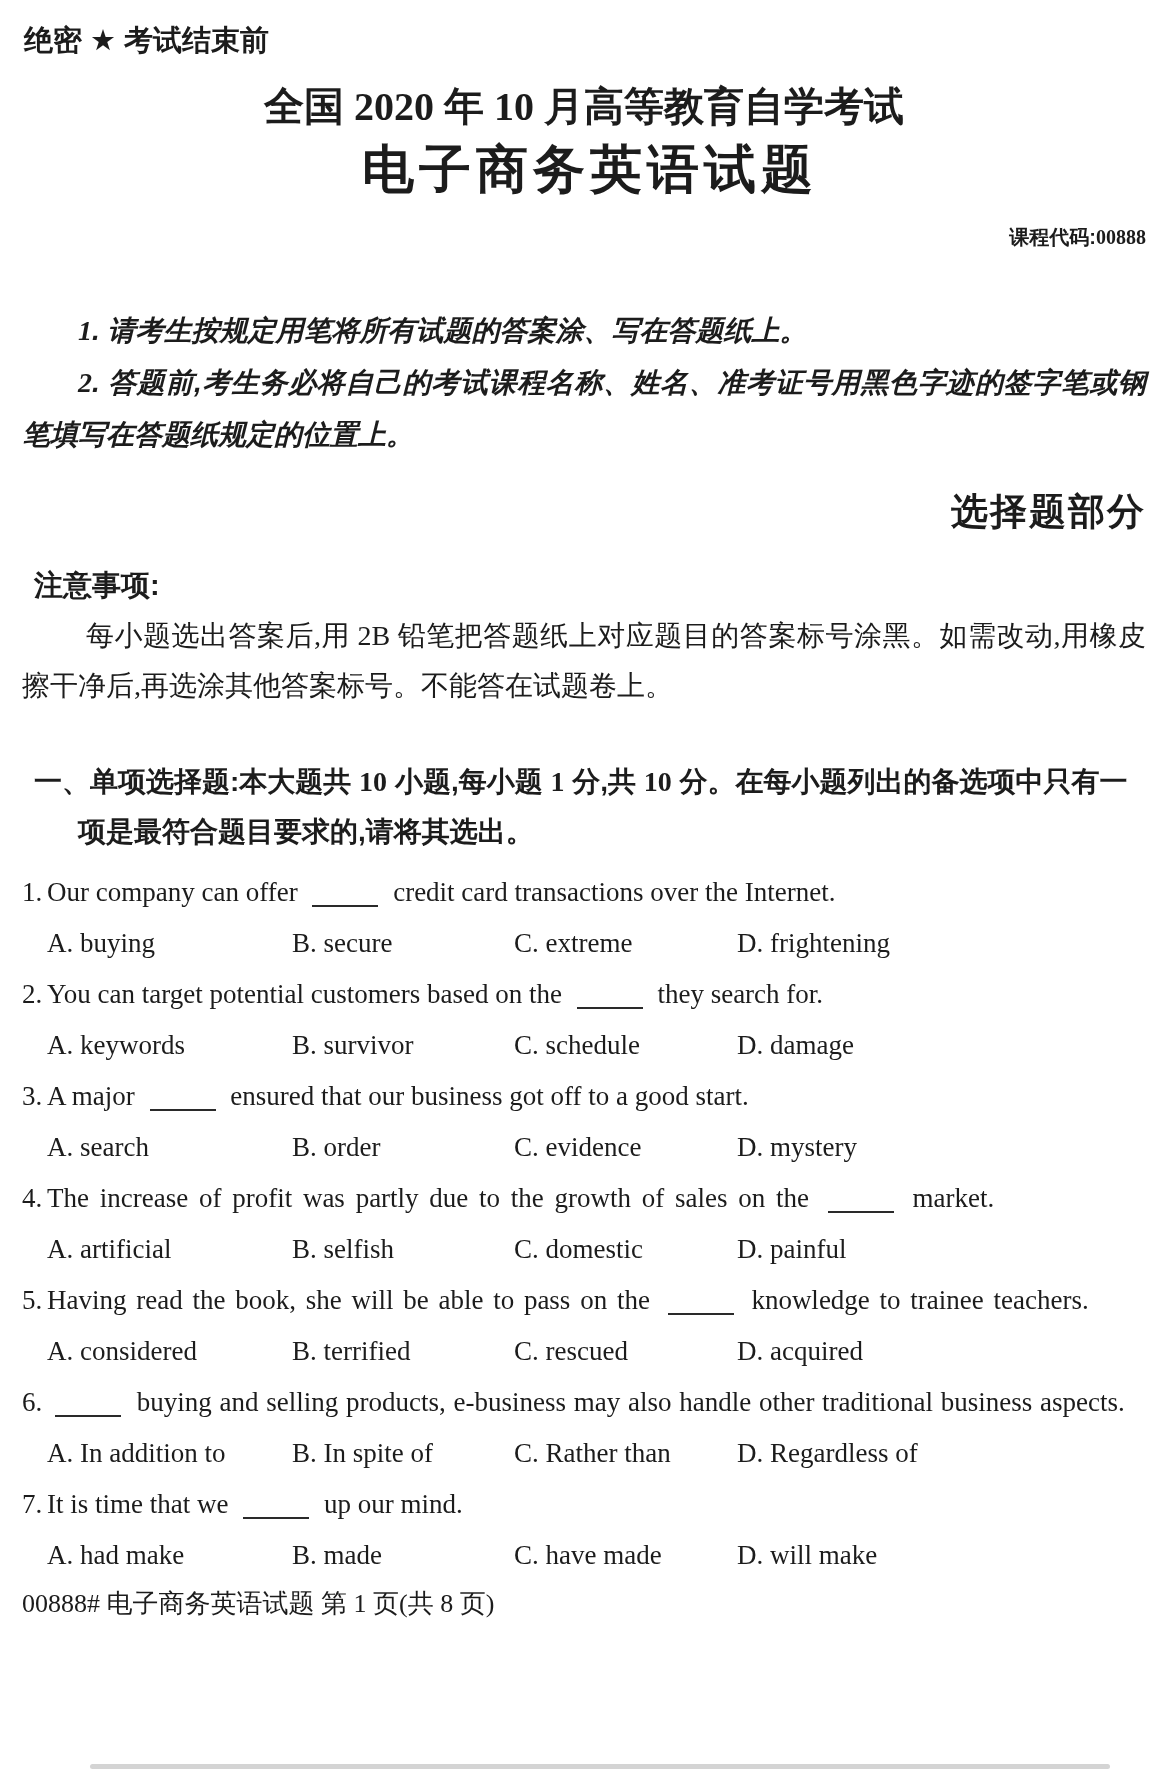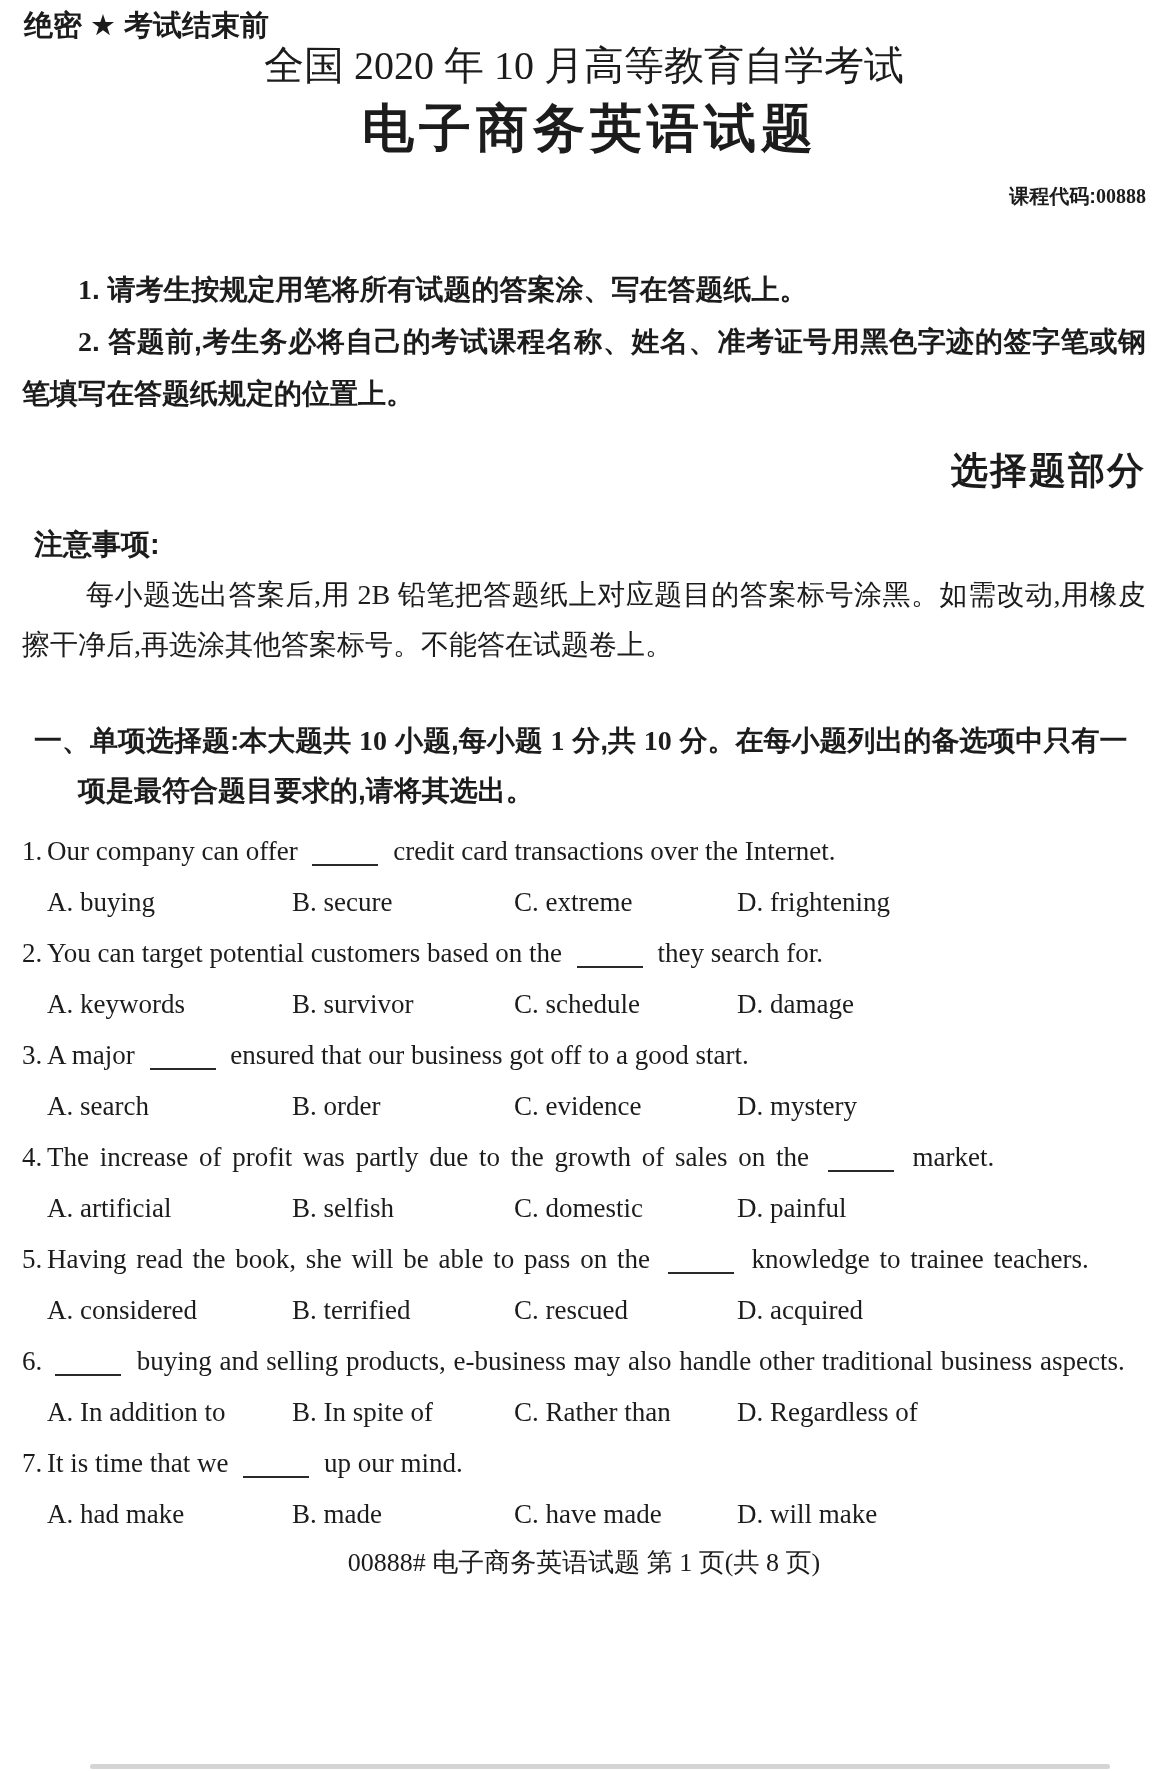--- a/index.html
+++ b/index.html
@@ -2,49 +2,49 @@
 <html><head>
 <meta charset="utf-8">
 <style>
   html,body{margin:0;padding:0;}
   body{
     width:1170px;height:1771px;
     background:#ffffff;color:#1c1c1c;
     font-family:"Liberation Serif","DejaVu Serif",serif;
     overflow:hidden;position:relative;
   }
-  .page{padding:8px 24px 0 22px;}
+  .page{padding:23px 24px 0 22px;}
   .hei{font-family:"Liberation Sans","DejaVu Sans",sans-serif;margin-left:12px;}
   .num{font-family:"Liberation Serif","DejaVu Serif",serif;}
 
   .classification{font-weight:bold;font-size:29px;line-height:34px;margin-left:2px;}
-  .title1{margin-top:0;text-align:center;font-weight:normal;font-size:40px;line-height:48px;}
+  .title1{margin-top:26px;text-align:center;font-weight:bold;font-size:40px;line-height:48px;}
   .title2{margin-top:6px;text-align:center;font-weight:bold;font-size:52px;line-height:64px;letter-spacing:5px;}
   .code{margin-top:16px;text-align:right;font-weight:bold;font-size:20px;line-height:40px;}
 
   .instructions{margin-top:48px;}
-  .instructions p{margin:0;font-weight:bold;font-size:28px;line-height:52px;text-indent:56px;text-align:justify;}
+  .instructions p{margin:0;font-weight:bold;font-size:28px;line-height:52px;text-indent:56px;text-align:justify;font-style:italic;}
 
   .section-title{margin-top:28px;text-align:right;font-weight:bold;font-size:37px;line-height:46px;letter-spacing:2px;}
 
   .notice-head{margin-top:32px;font-weight:bold;font-size:29px;line-height:36px;}
   .notice-body{margin:8px 0 0 0;font-size:28px;line-height:50px;text-indent:64px;text-align:justify;}
 
   .part-header{margin-top:46px;font-weight:bold;font-size:28px;line-height:50px;padding-left:44px;text-indent:-44px;}
 
   #questions{margin-top:10px;}
   .question{margin:0;}
   .q-line{font-size:27px;line-height:51px;padding-left:25px;text-indent:-25px;white-space:nowrap;}
   .q-line.q-cont{text-indent:0;}
   .q-num{display:inline-block;width:25px;text-indent:0;}
   .blank{display:inline-block;width:66px;height:18px;border-bottom:2px solid #2a2a2a;margin:0 8px;vertical-align:-6px;}
   .q-opts{display:grid;grid-template-columns:245px 222px 223px auto;margin-left:25px;font-size:27px;line-height:51px;}
   .opt{white-space:nowrap;}
 
-  .footer{margin-top:6px;text-align:center;font-size:26px;line-height:34px;}
+  .footer{margin-top:6px;text-align:left;font-size:26px;line-height:34px;}
   .scan-edge{position:absolute;left:90px;right:60px;bottom:2px;height:5px;background:#c9c9c9;opacity:.8;border-radius:3px;}
 </style>
 </head>
 <body>
 
 <div class="page">
 
   <div class="classification hei">绝密 ★ 考试结束前</div>
 
   <div class="title1">全国 2020 年 10 月高等教育自学考试</div>

